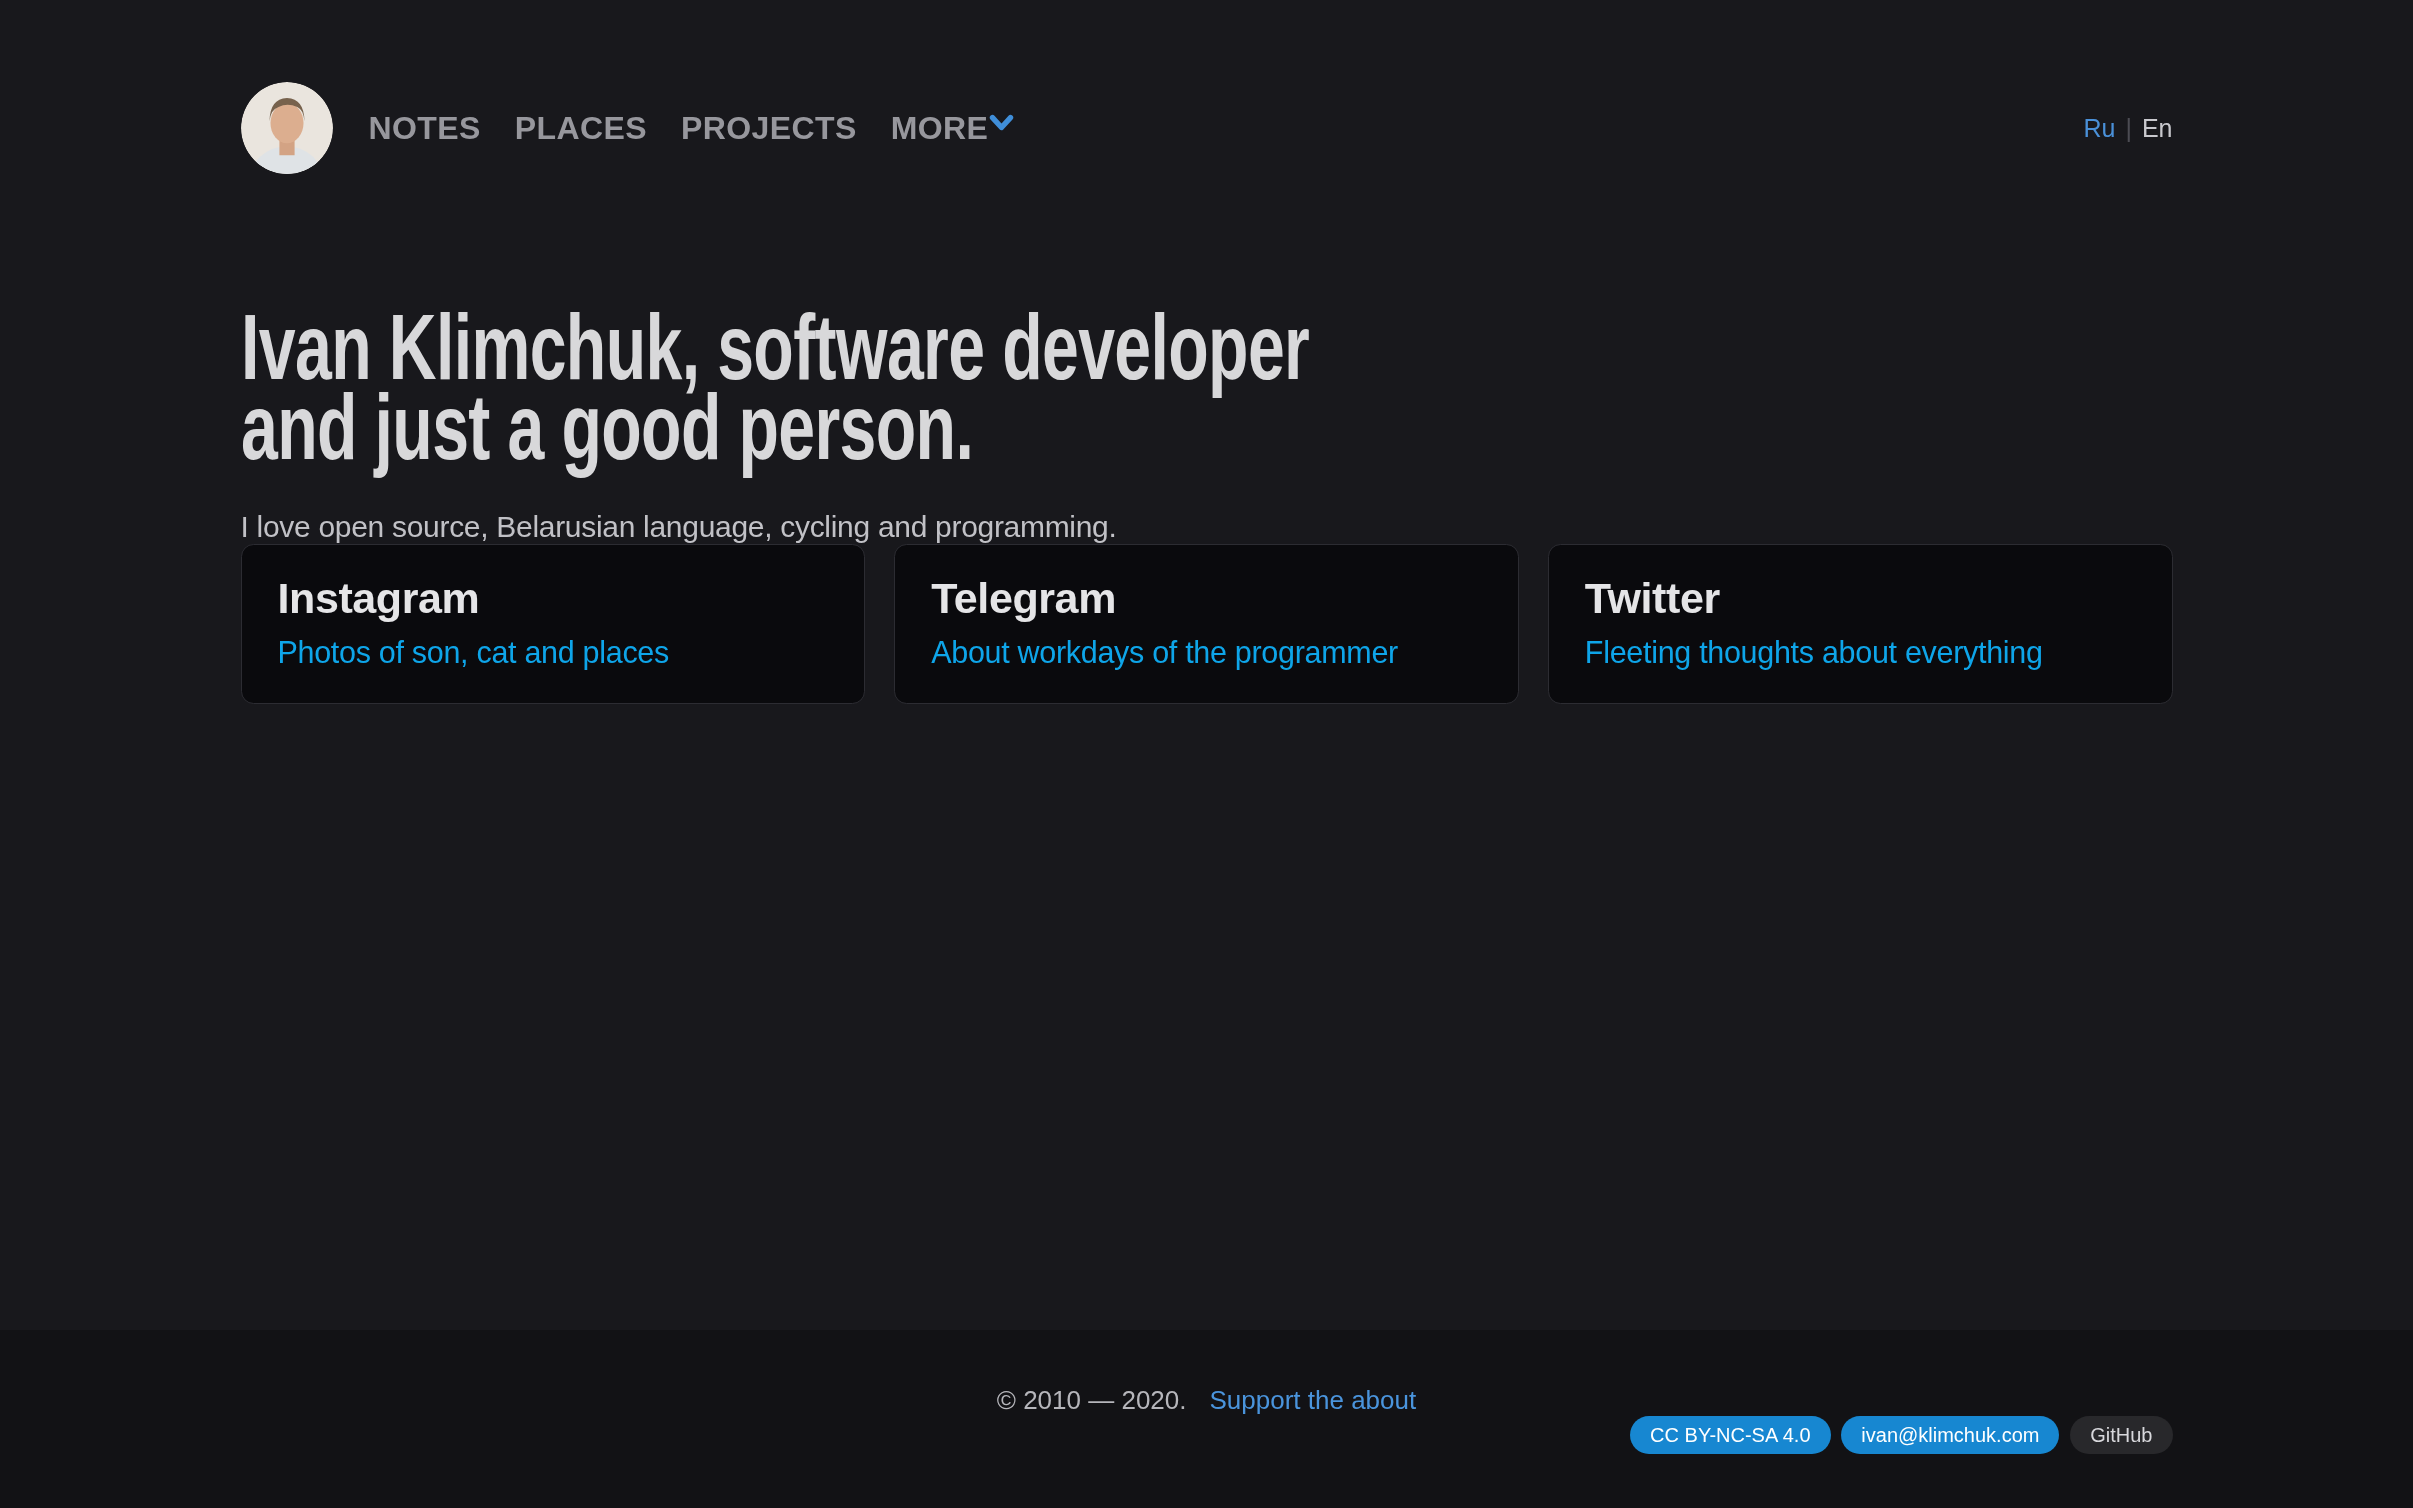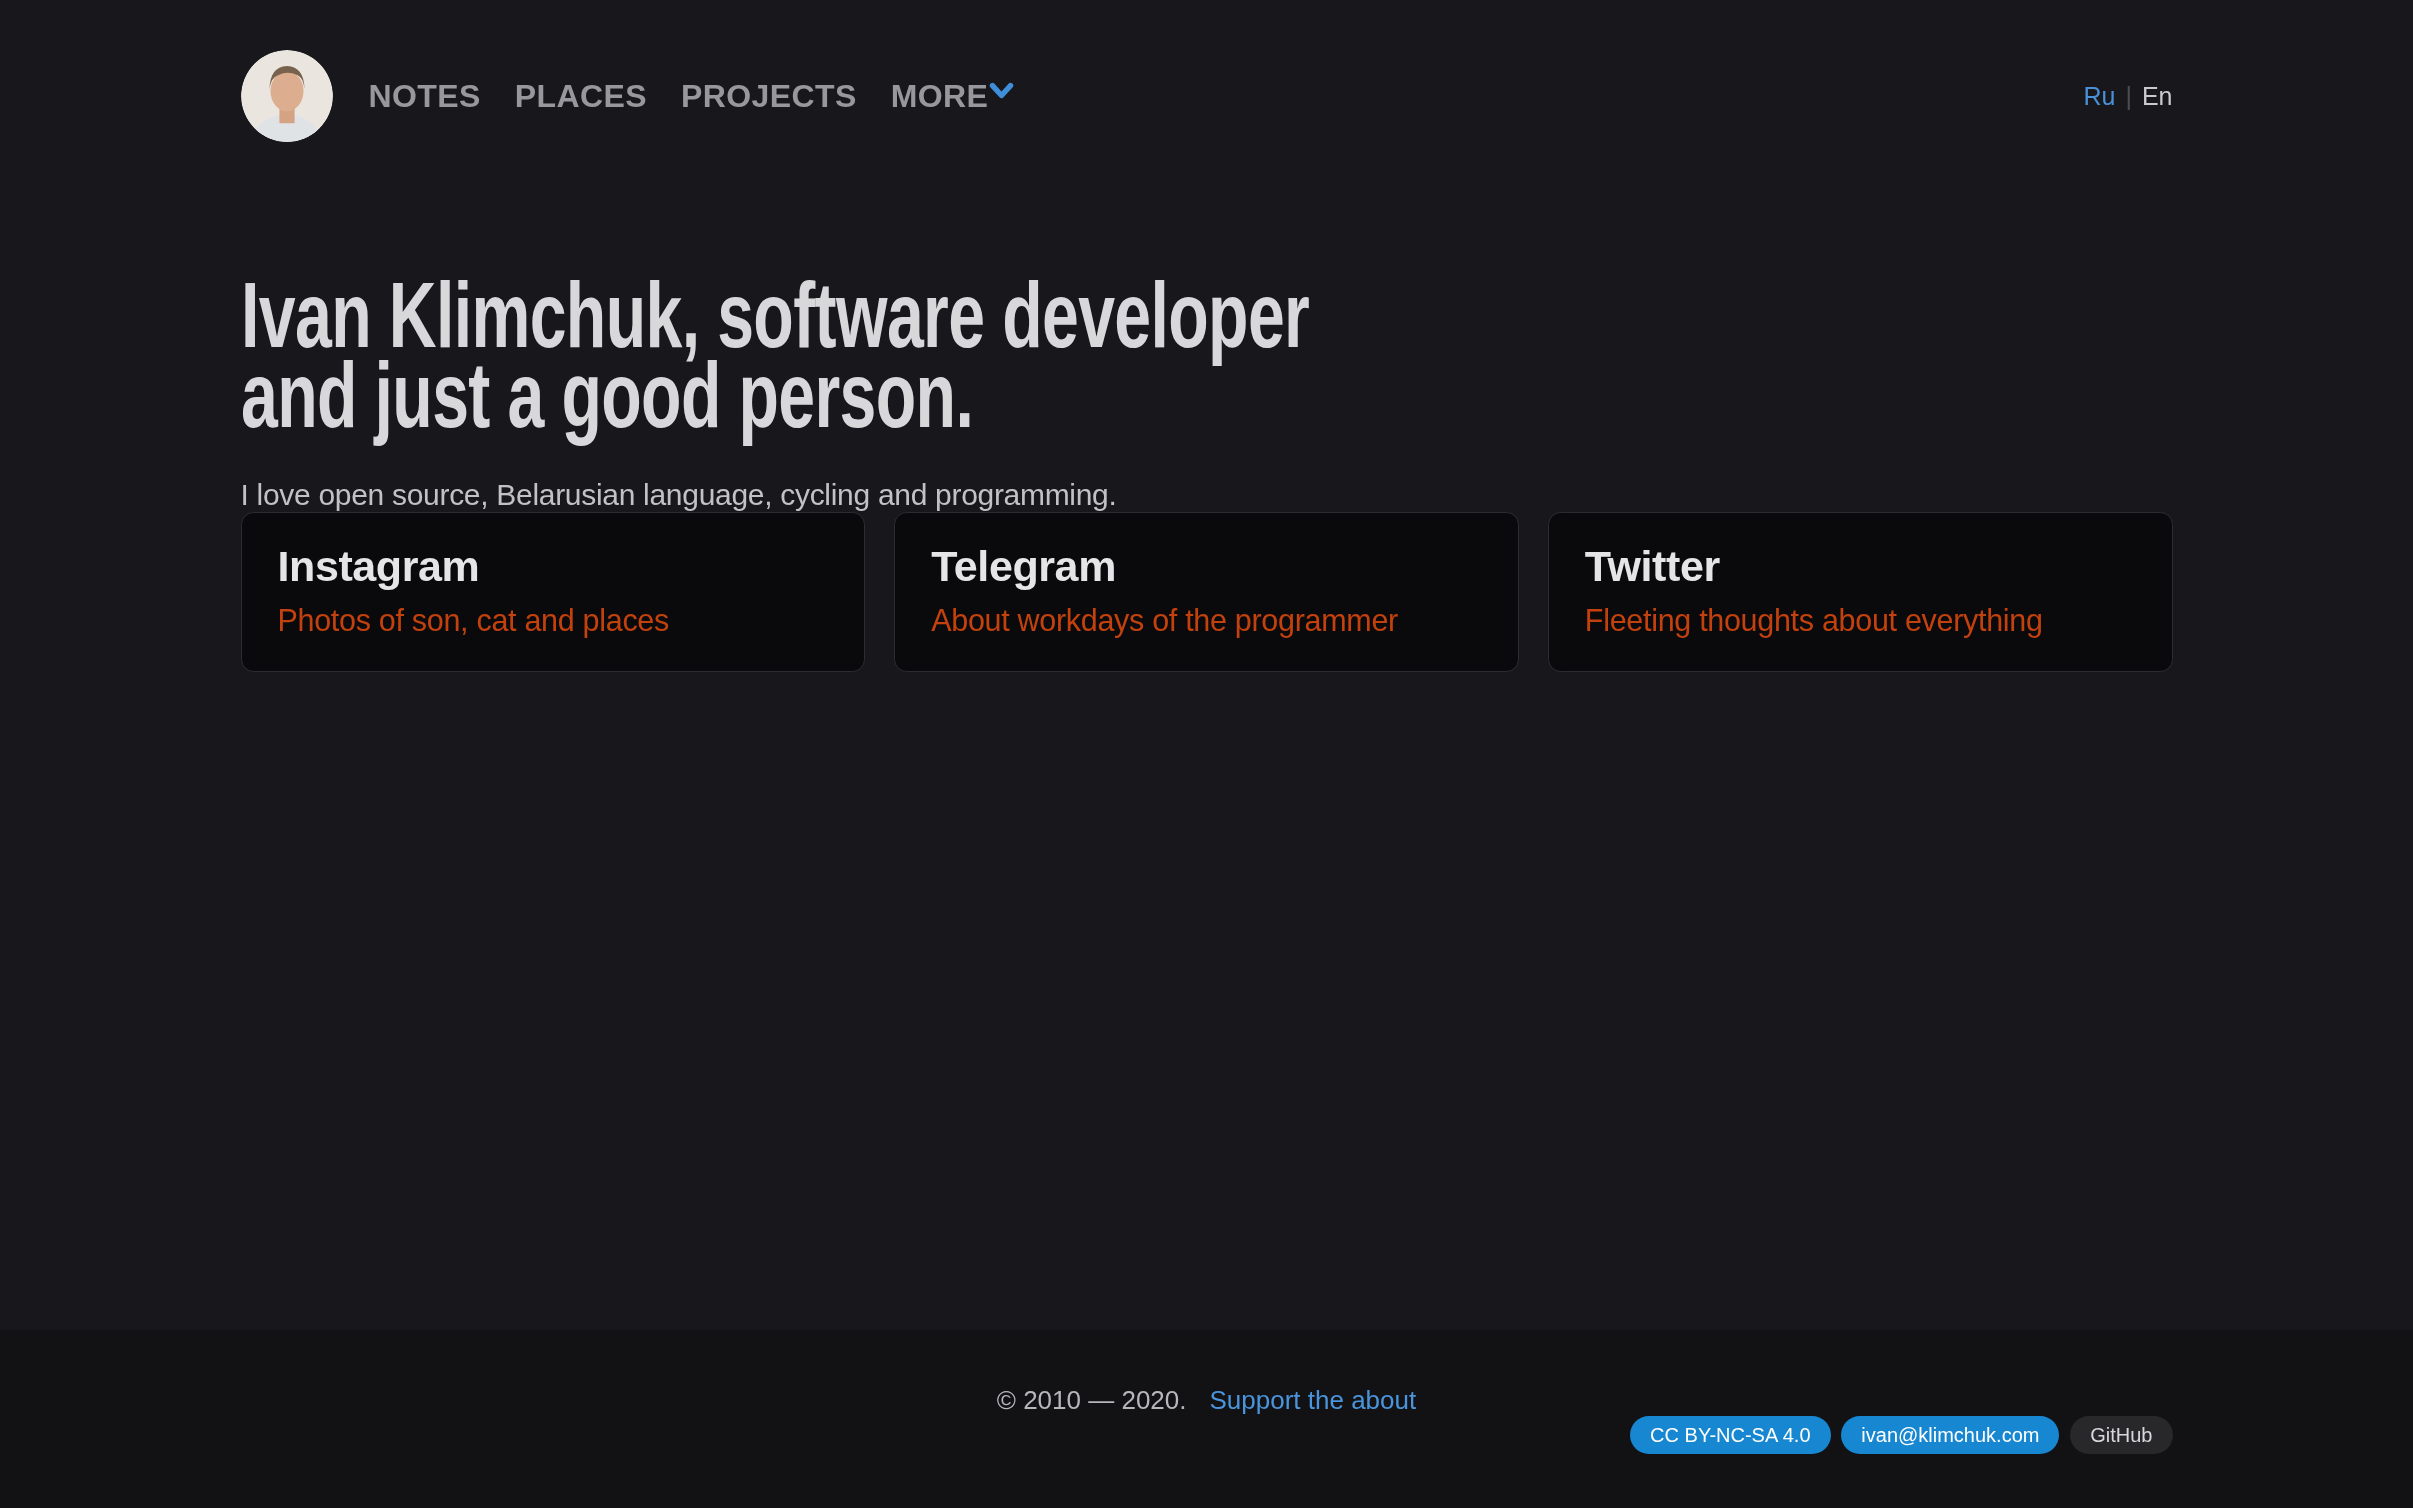--- a/index.html
+++ b/index.html
@@ -8,21 +8,21 @@
     width: 2413px; height: 1508px;
     background: #18181c;
     font-family: "Liberation Sans", sans-serif;
     overflow: hidden;
   }
   .page { display: flex; flex-direction: column; width: 2413px; height: 1508px; }
   .main { flex: 1; }
   .container { width: 1932px; margin: 0 auto; }
 
   
-  .topbar { display: flex; align-items: center; padding-top: 50px; }
+  .topbar { display: flex; align-items: center; padding-top: 82px; }
   .avatar {
     width: 92px; height: 92px; border-radius: 50%;
     overflow: hidden; display: block; flex: 0 0 auto; cursor: pointer;
   }
   .avatar svg { display: block; }
   .nav { display: flex; align-items: center; gap: 34px; margin-left: 36px; }
   .nav-item {
     font-size: 32px; font-weight: 700; color: #97979d;
     letter-spacing: 0.4px; text-decoration: none; cursor: pointer;
     white-space: nowrap;
@@ -50,21 +50,21 @@
   .cards { display: flex; gap: 29px; }
   .card {
     flex: 1; height: 160px; background: #0a0a0d;
     border: 1.8px solid #2c2c32; border-radius: 12.6px;
     padding: 29px 36px; text-decoration: none; display: block; cursor: pointer;
   }
   .card-title {
     margin: 0; font-size: 43px; font-weight: 700;
     color: #e5e5e7; letter-spacing: -0.4px;
   }
-  .card-desc { margin: 11.7px 0 0; font-size: 30.5px; color: #c2410c; letter-spacing: -0.3px; }
+  .card-desc { margin: 11.7px 0 0; font-size: 30.5px; color: #0ea5e9; letter-spacing: -0.3px; }
 
   
   .footer { height: 178px; background: #121215; display: flex; align-items: center; flex: 0 0 auto; }
   .footer-inner { display: flex; align-items: center; flex-direction: column; }
   .footer-left { display: flex; align-items: center; gap: 23px; font-size: 26px; }
   .copyright { color: #b6b6bb; }
   .support-link { color: #4a94dc; text-decoration: none; cursor: pointer; }
   .footer-right { margin-left: auto; display: flex; align-items: center; gap: 10.8px; }
   .pill {
     font-size: 20px; line-height: 20px; padding: 9px 20px;

